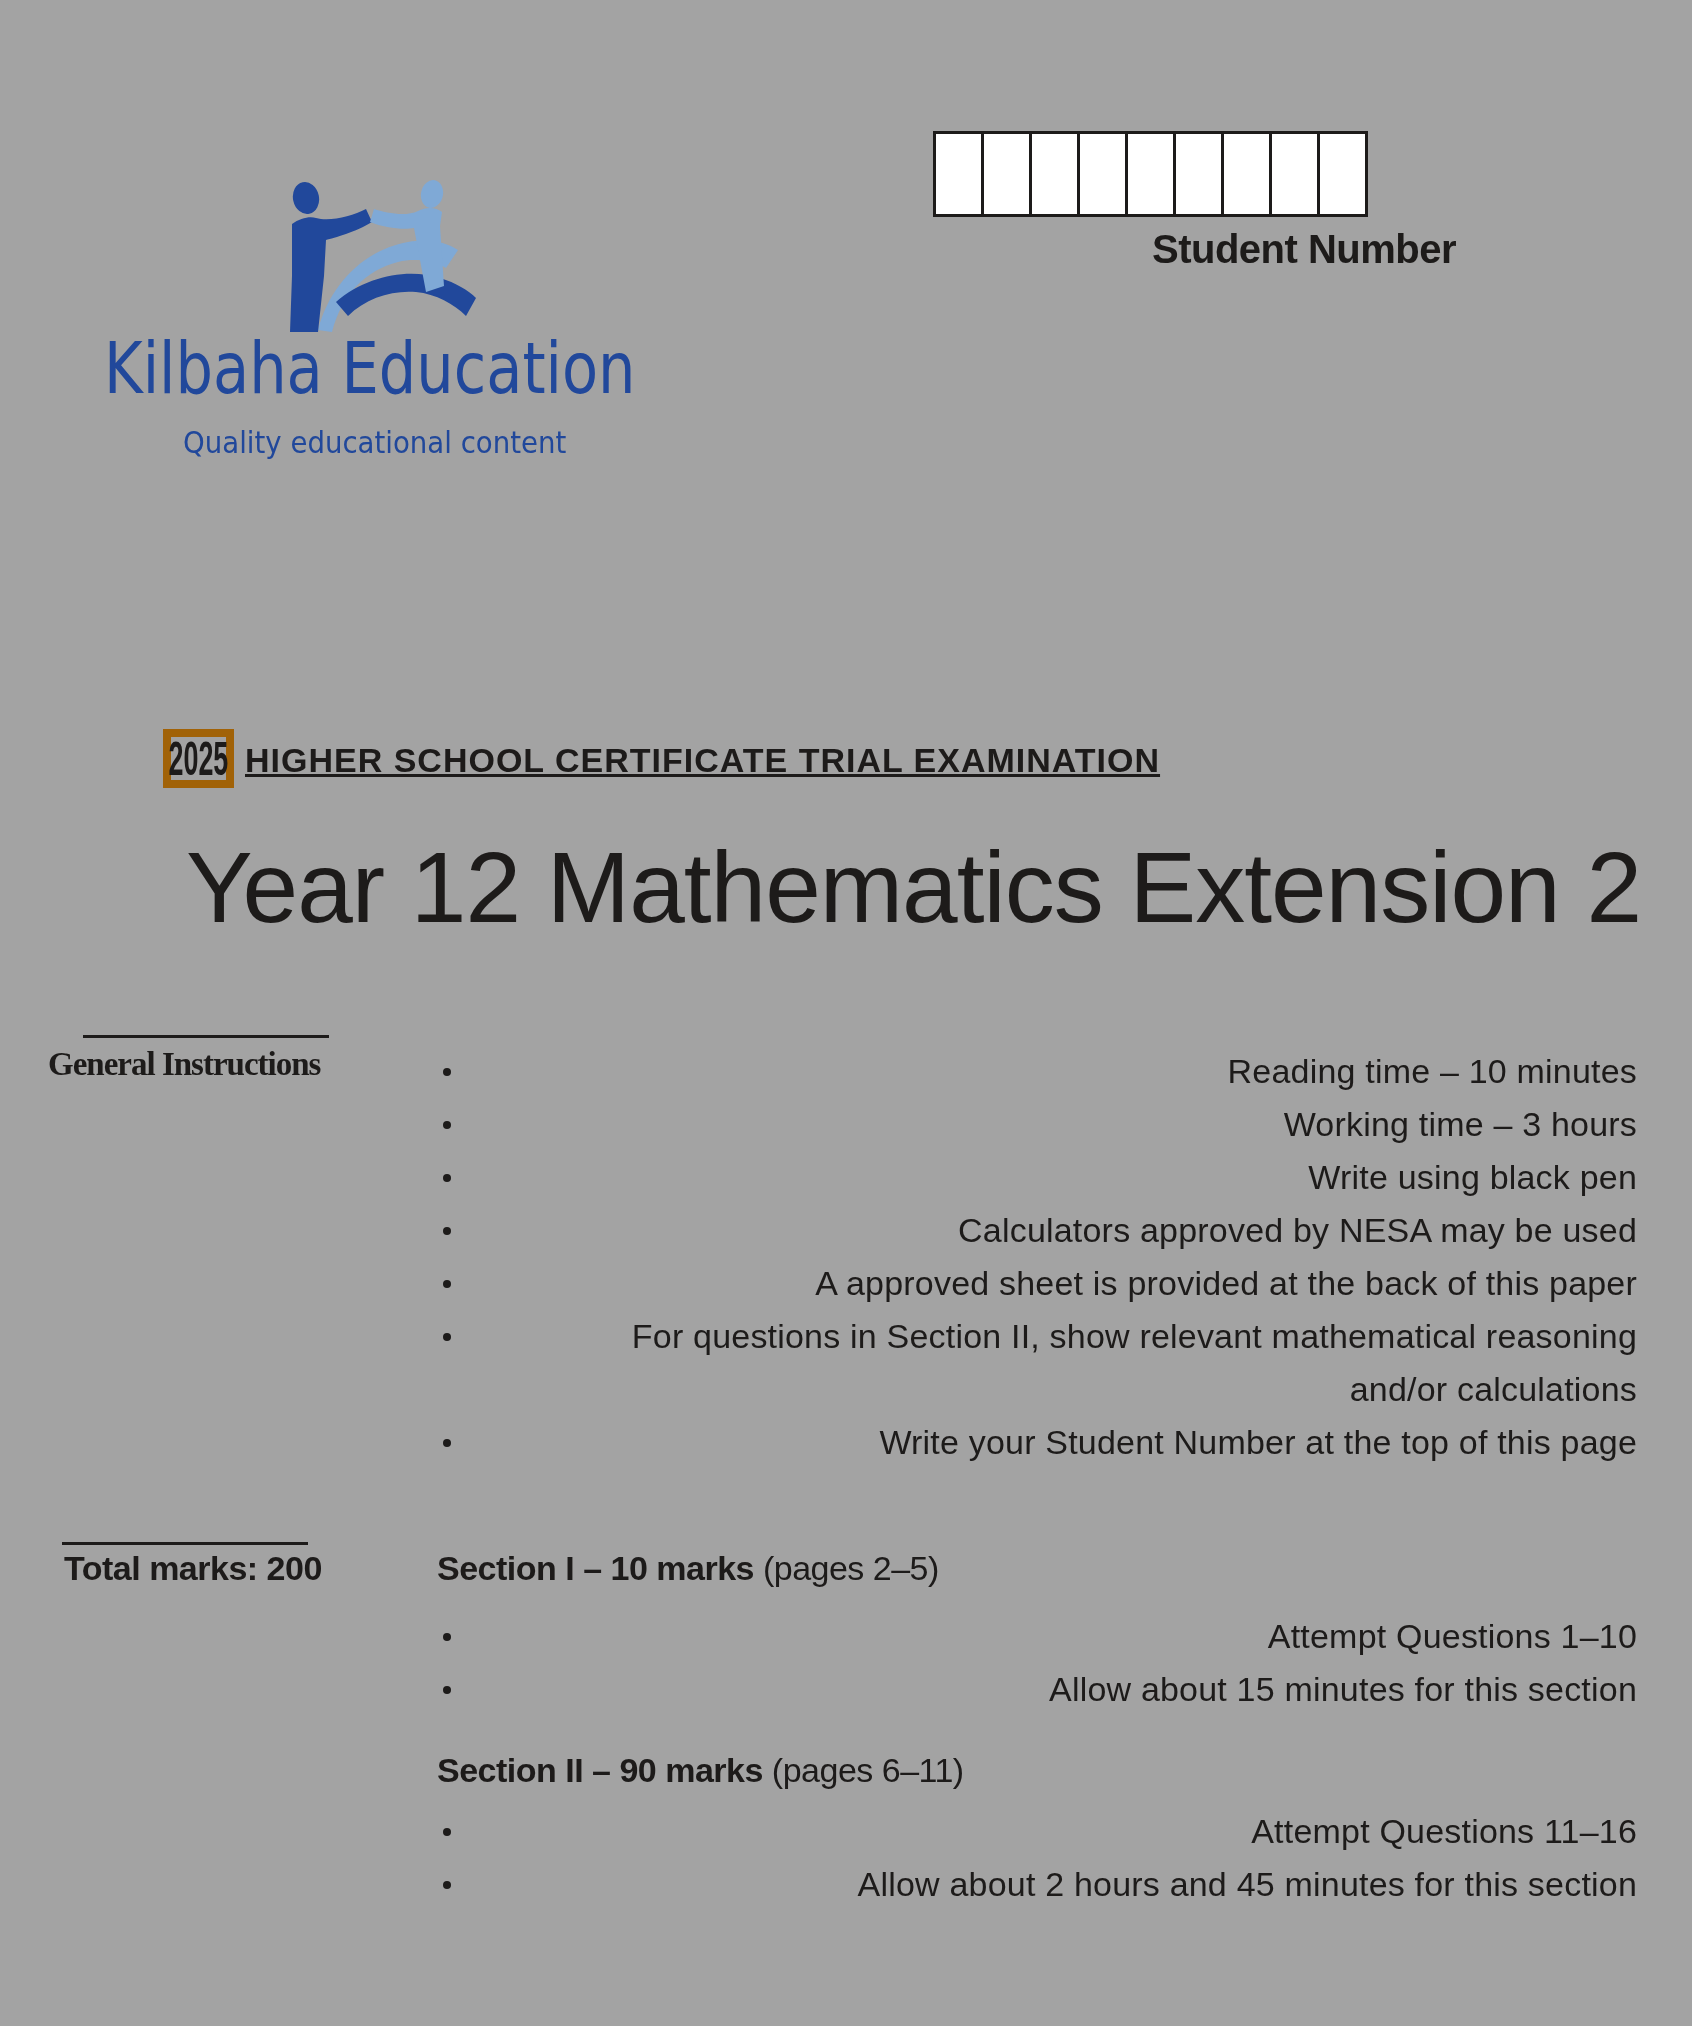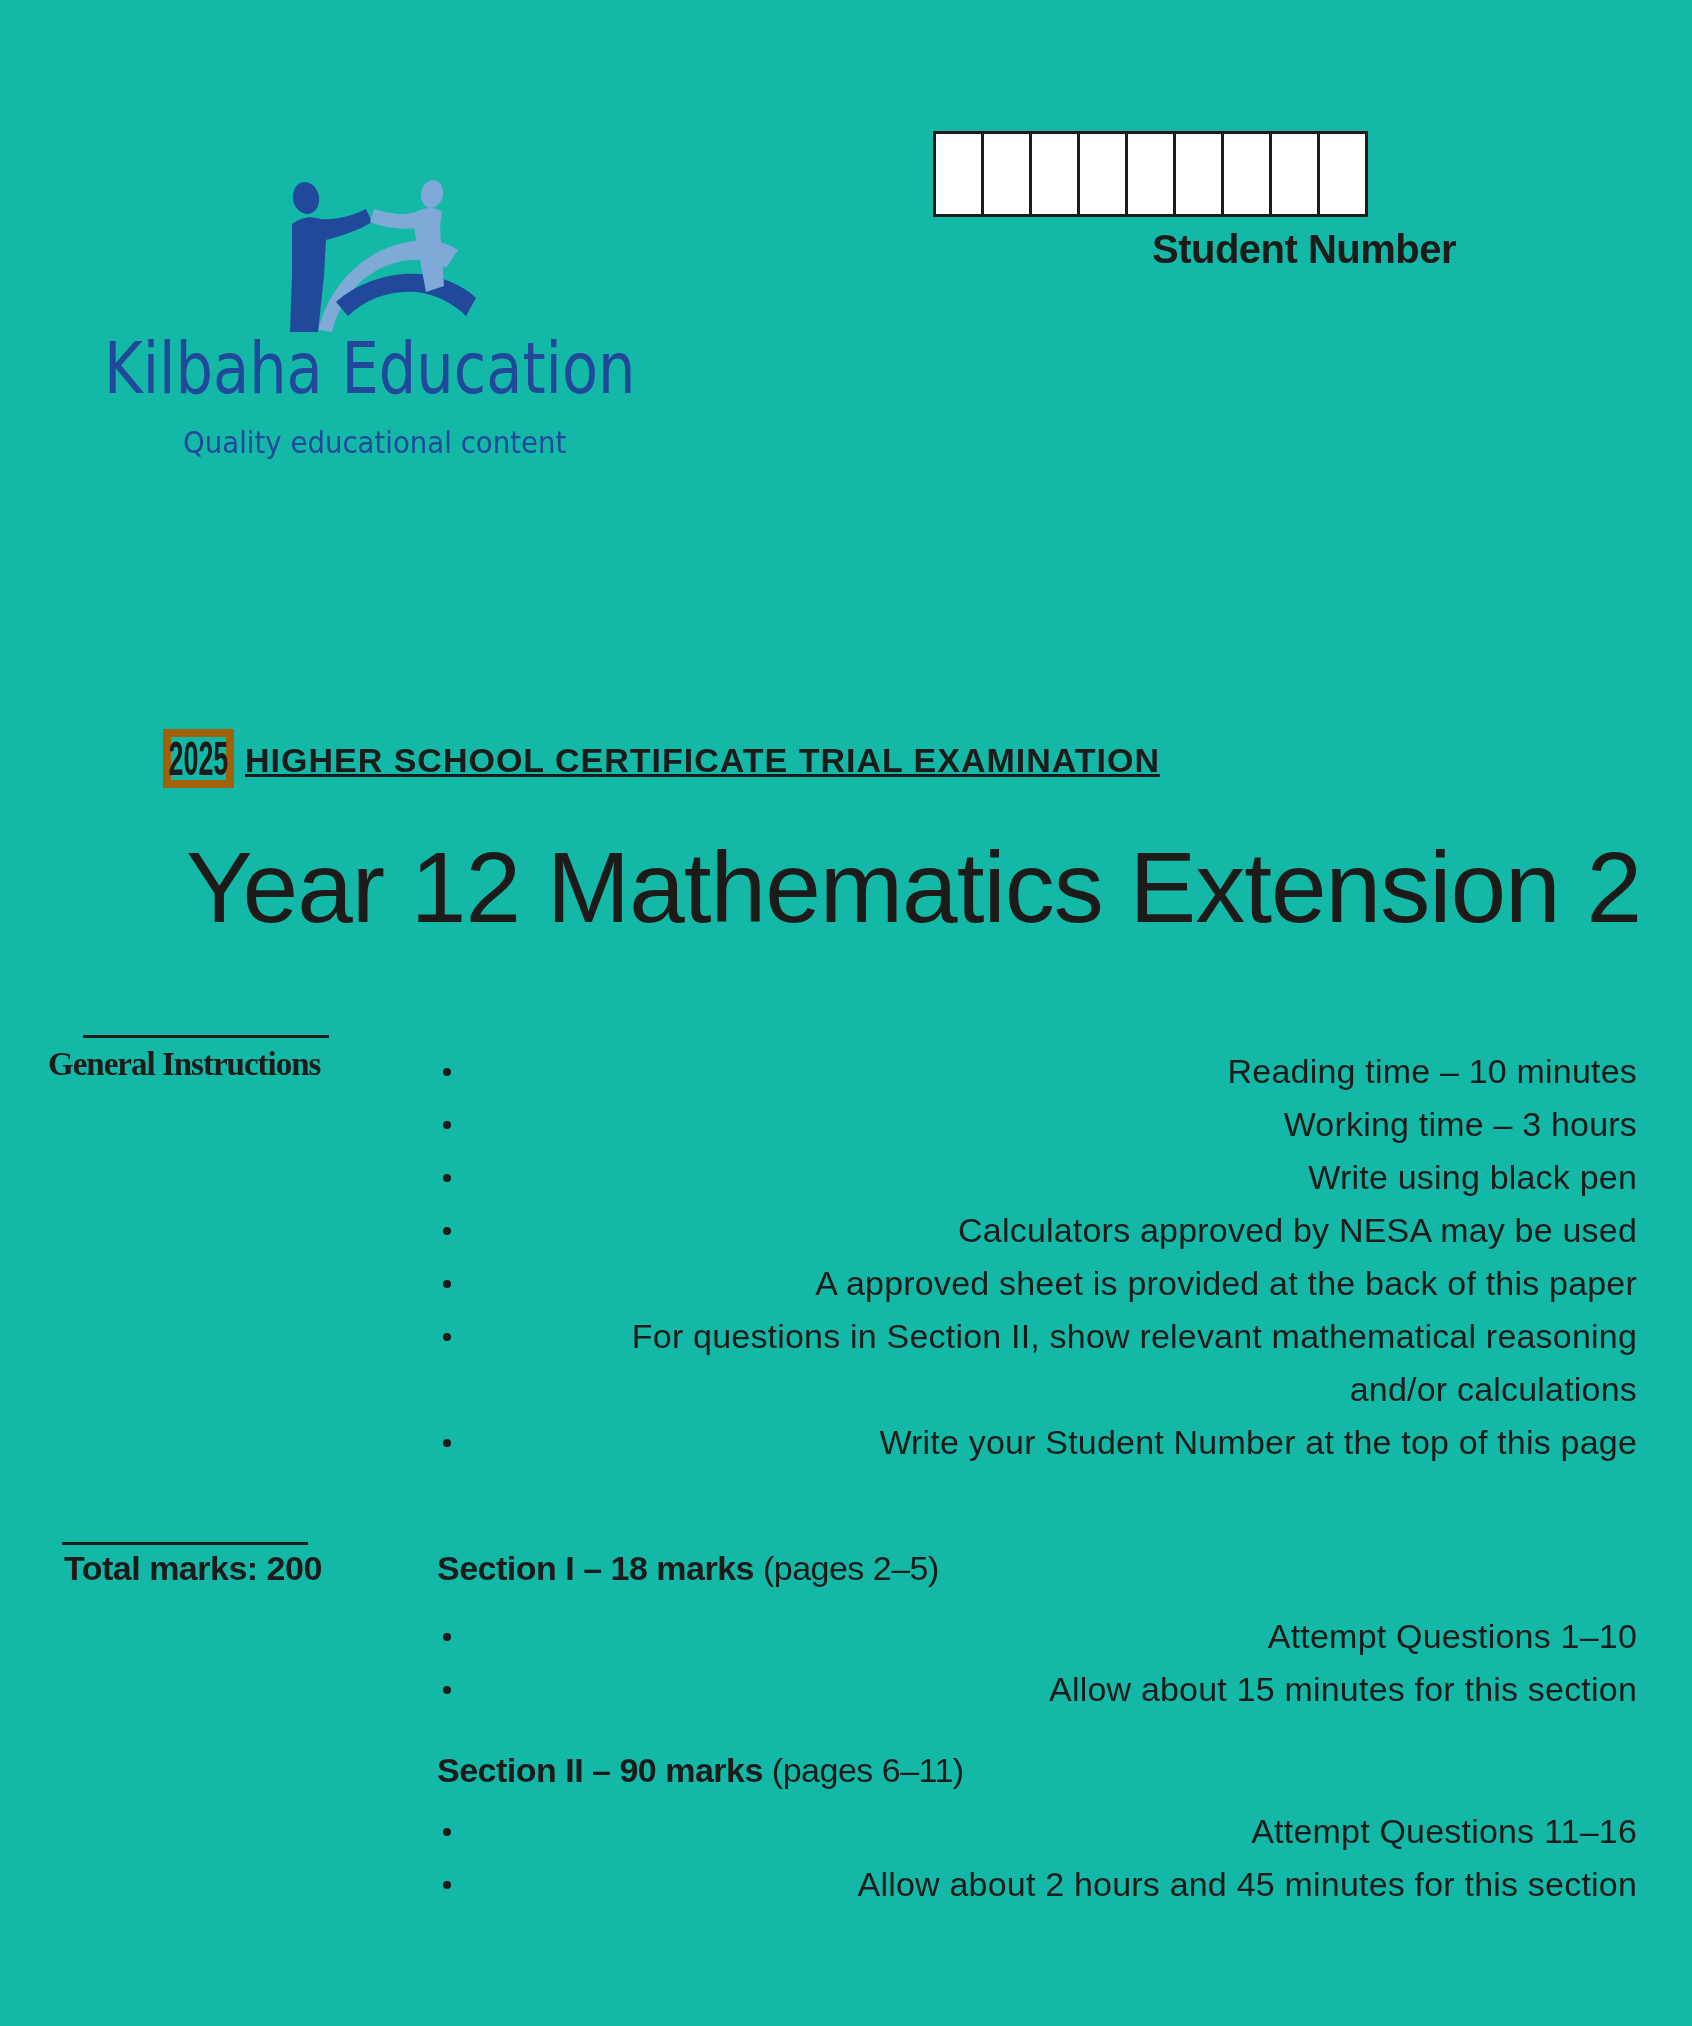--- a/index.html
+++ b/index.html
@@ -1,19 +1,19 @@
 <!DOCTYPE html>
 <html><head>
 <meta charset="utf-8">
 <style>
   html,body{margin:0;padding:0;background:#ffffff;}
   .page{
     position:relative;
     width:1692px;height:2026px;
-    background:#14b8a6;
+    background:#a3a3a3;
     font-family:"Liberation Sans",sans-serif;
     color:#1d1b1a;
     overflow:hidden;
   }
   .abs{position:absolute;}
 
   
   .sn-grid{
     left:933px;top:131px;width:435px;height:86px;
     border:3px solid #1d1b1a;box-sizing:border-box;
@@ -162,21 +162,21 @@
       <li>Calculators approved by NESA may be used</li>
       <li>A approved sheet is provided at the back of this paper</li>
       <li>For questions in Section II, show relevant mathematical reasoning
 and/or calculations</li>
       <li>Write your Student Number at the top of this page</li>
     </ul>
 
   <div class="abs rule rule-tm"></div>
   <div class="abs tm-label">Total marks: 200</div>
   <div id="sections">
-      <div class="sec-heading" style="top: 1548px;"><span class="sec-bold">Section I – 18 marks</span><span class="sec-pages"> (pages 2–5)</span></div>
+      <div class="sec-heading" style="top: 1548px;"><span class="sec-bold">Section I – 10 marks</span><span class="sec-pages"> (pages 2–5)</span></div>
       <ul class="bullets sec-list" style="top: 1610px;">
         <li>Attempt Questions 1–10</li>
         <li>Allow about 15 minutes for this section</li>
       </ul>
       <div class="sec-heading" style="top: 1750px;"><span class="sec-bold">Section II – 90 marks</span><span class="sec-pages"> (pages 6–11)</span></div>
       <ul class="bullets sec-list" style="top: 1805px;">
         <li>Attempt Questions 11–16</li>
         <li>Allow about 2 hours and 45 minutes for this section</li>
       </ul>
     </div>

